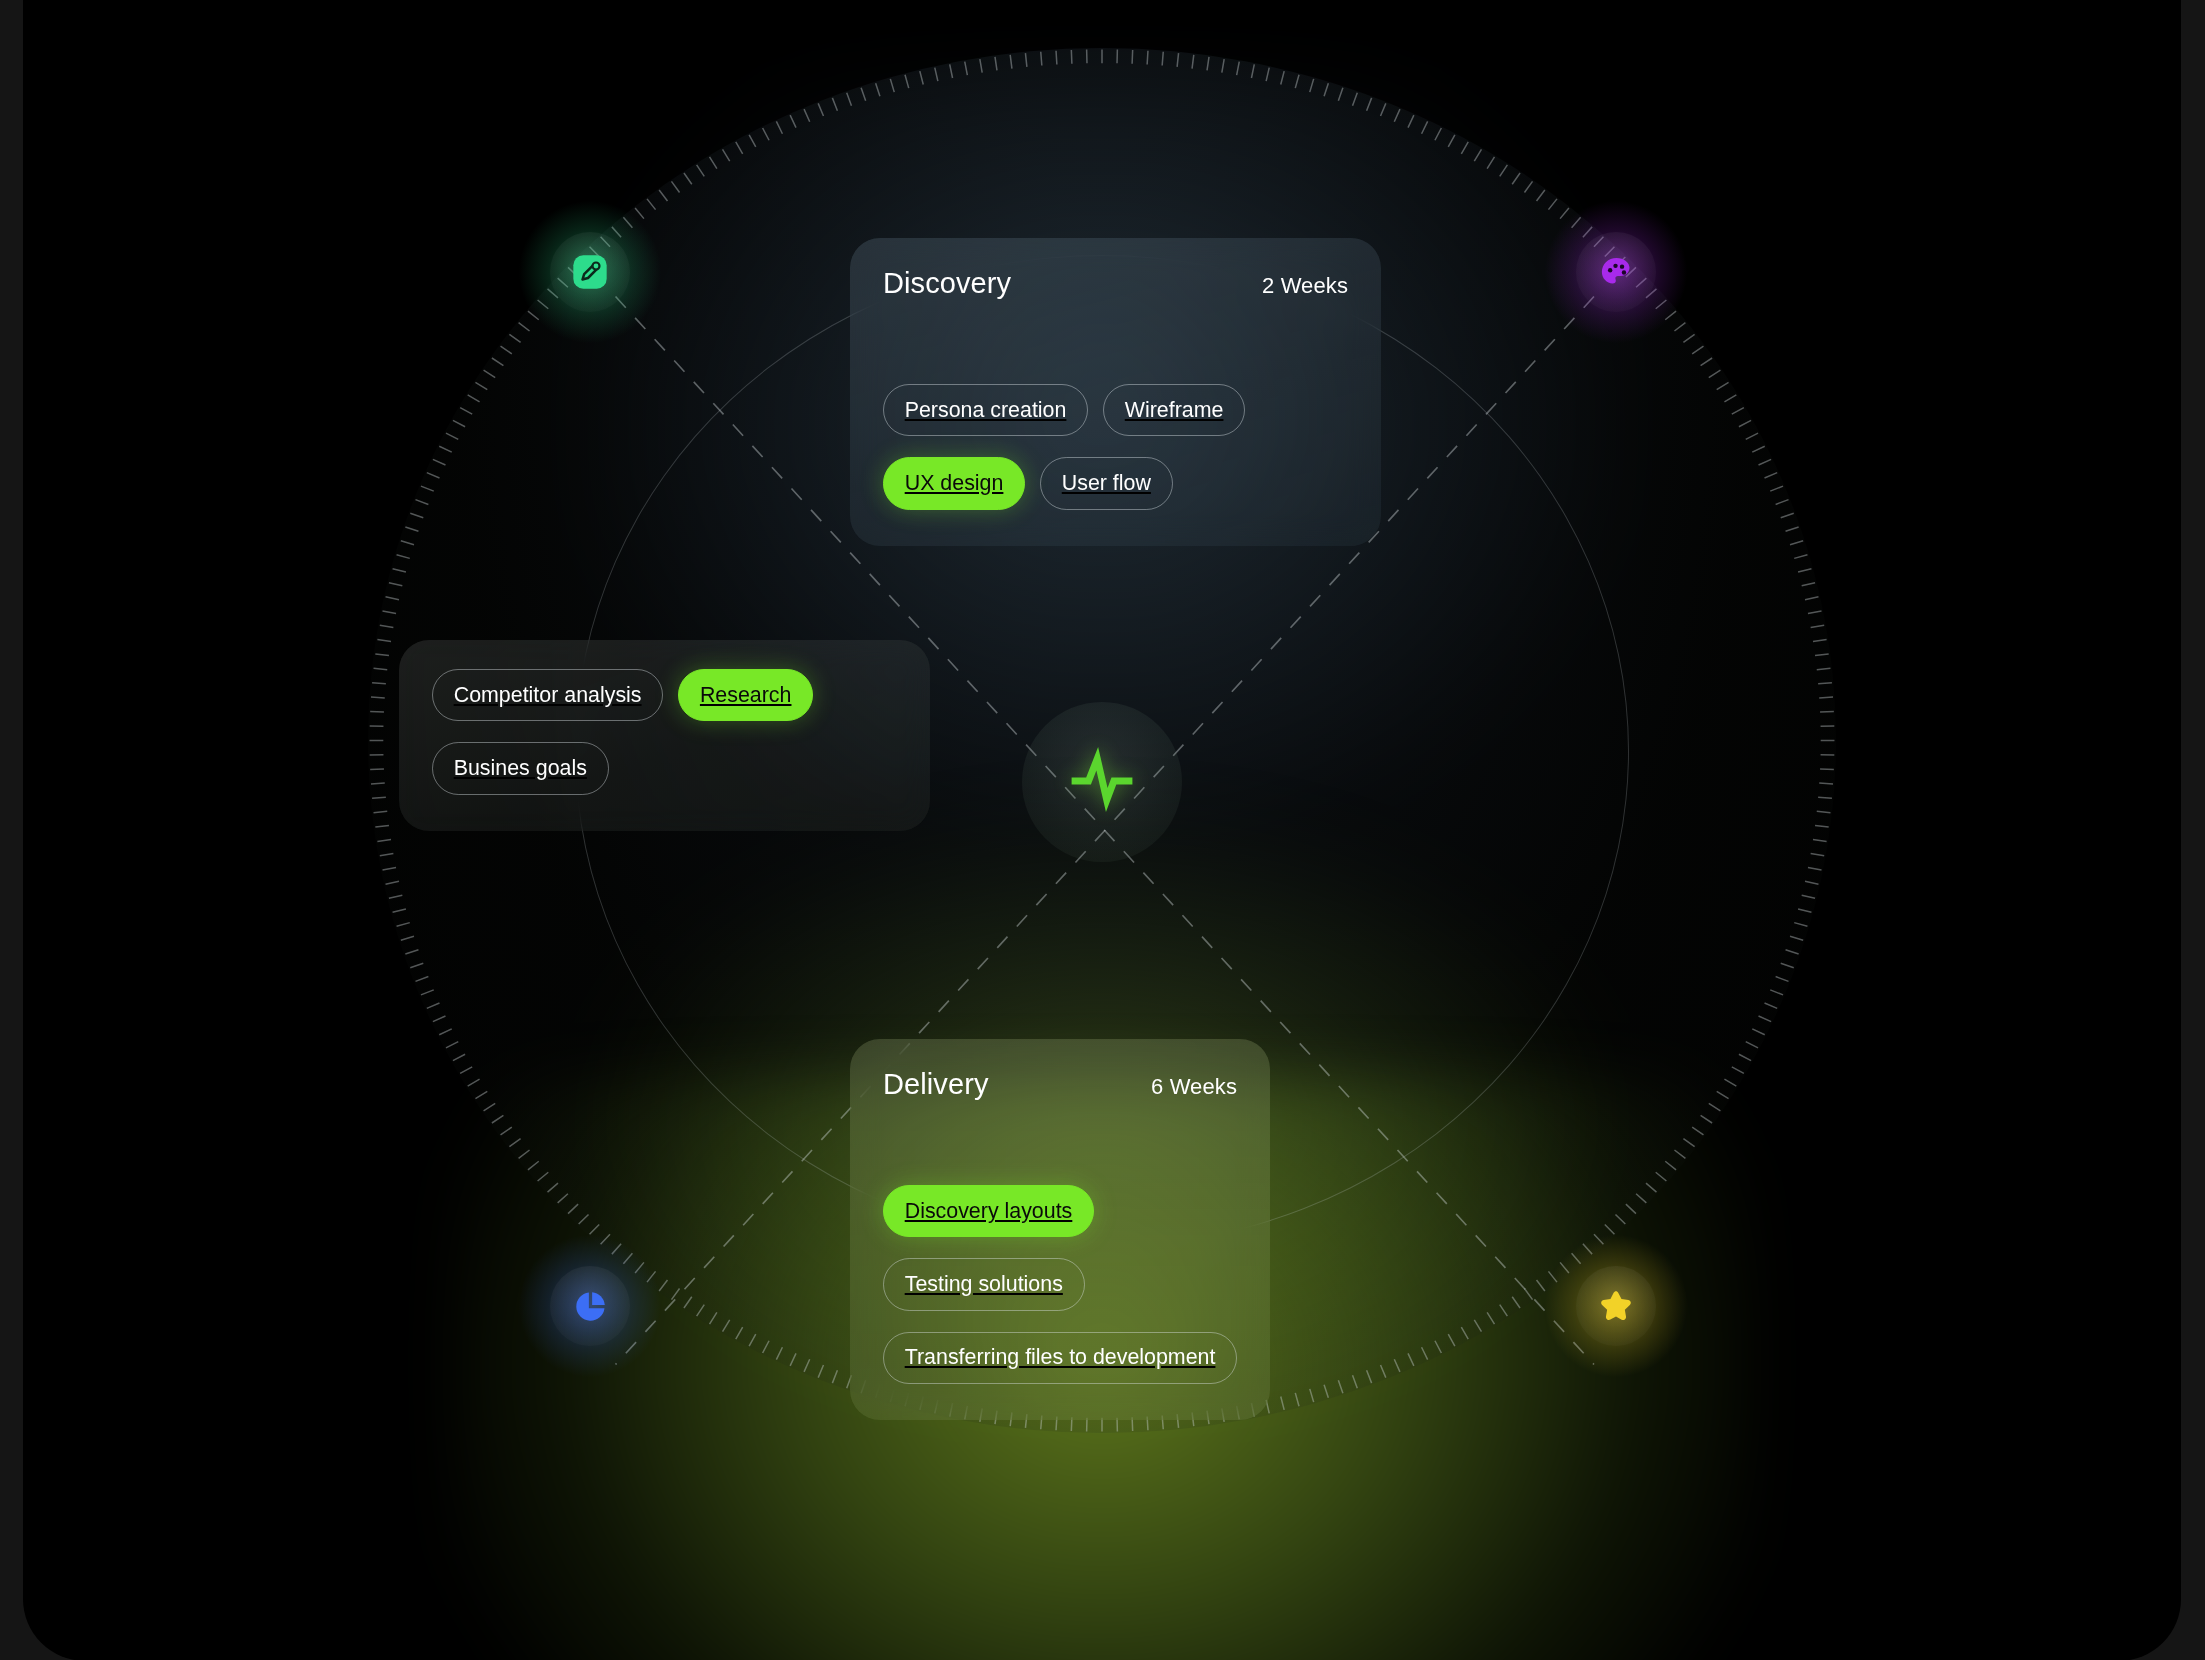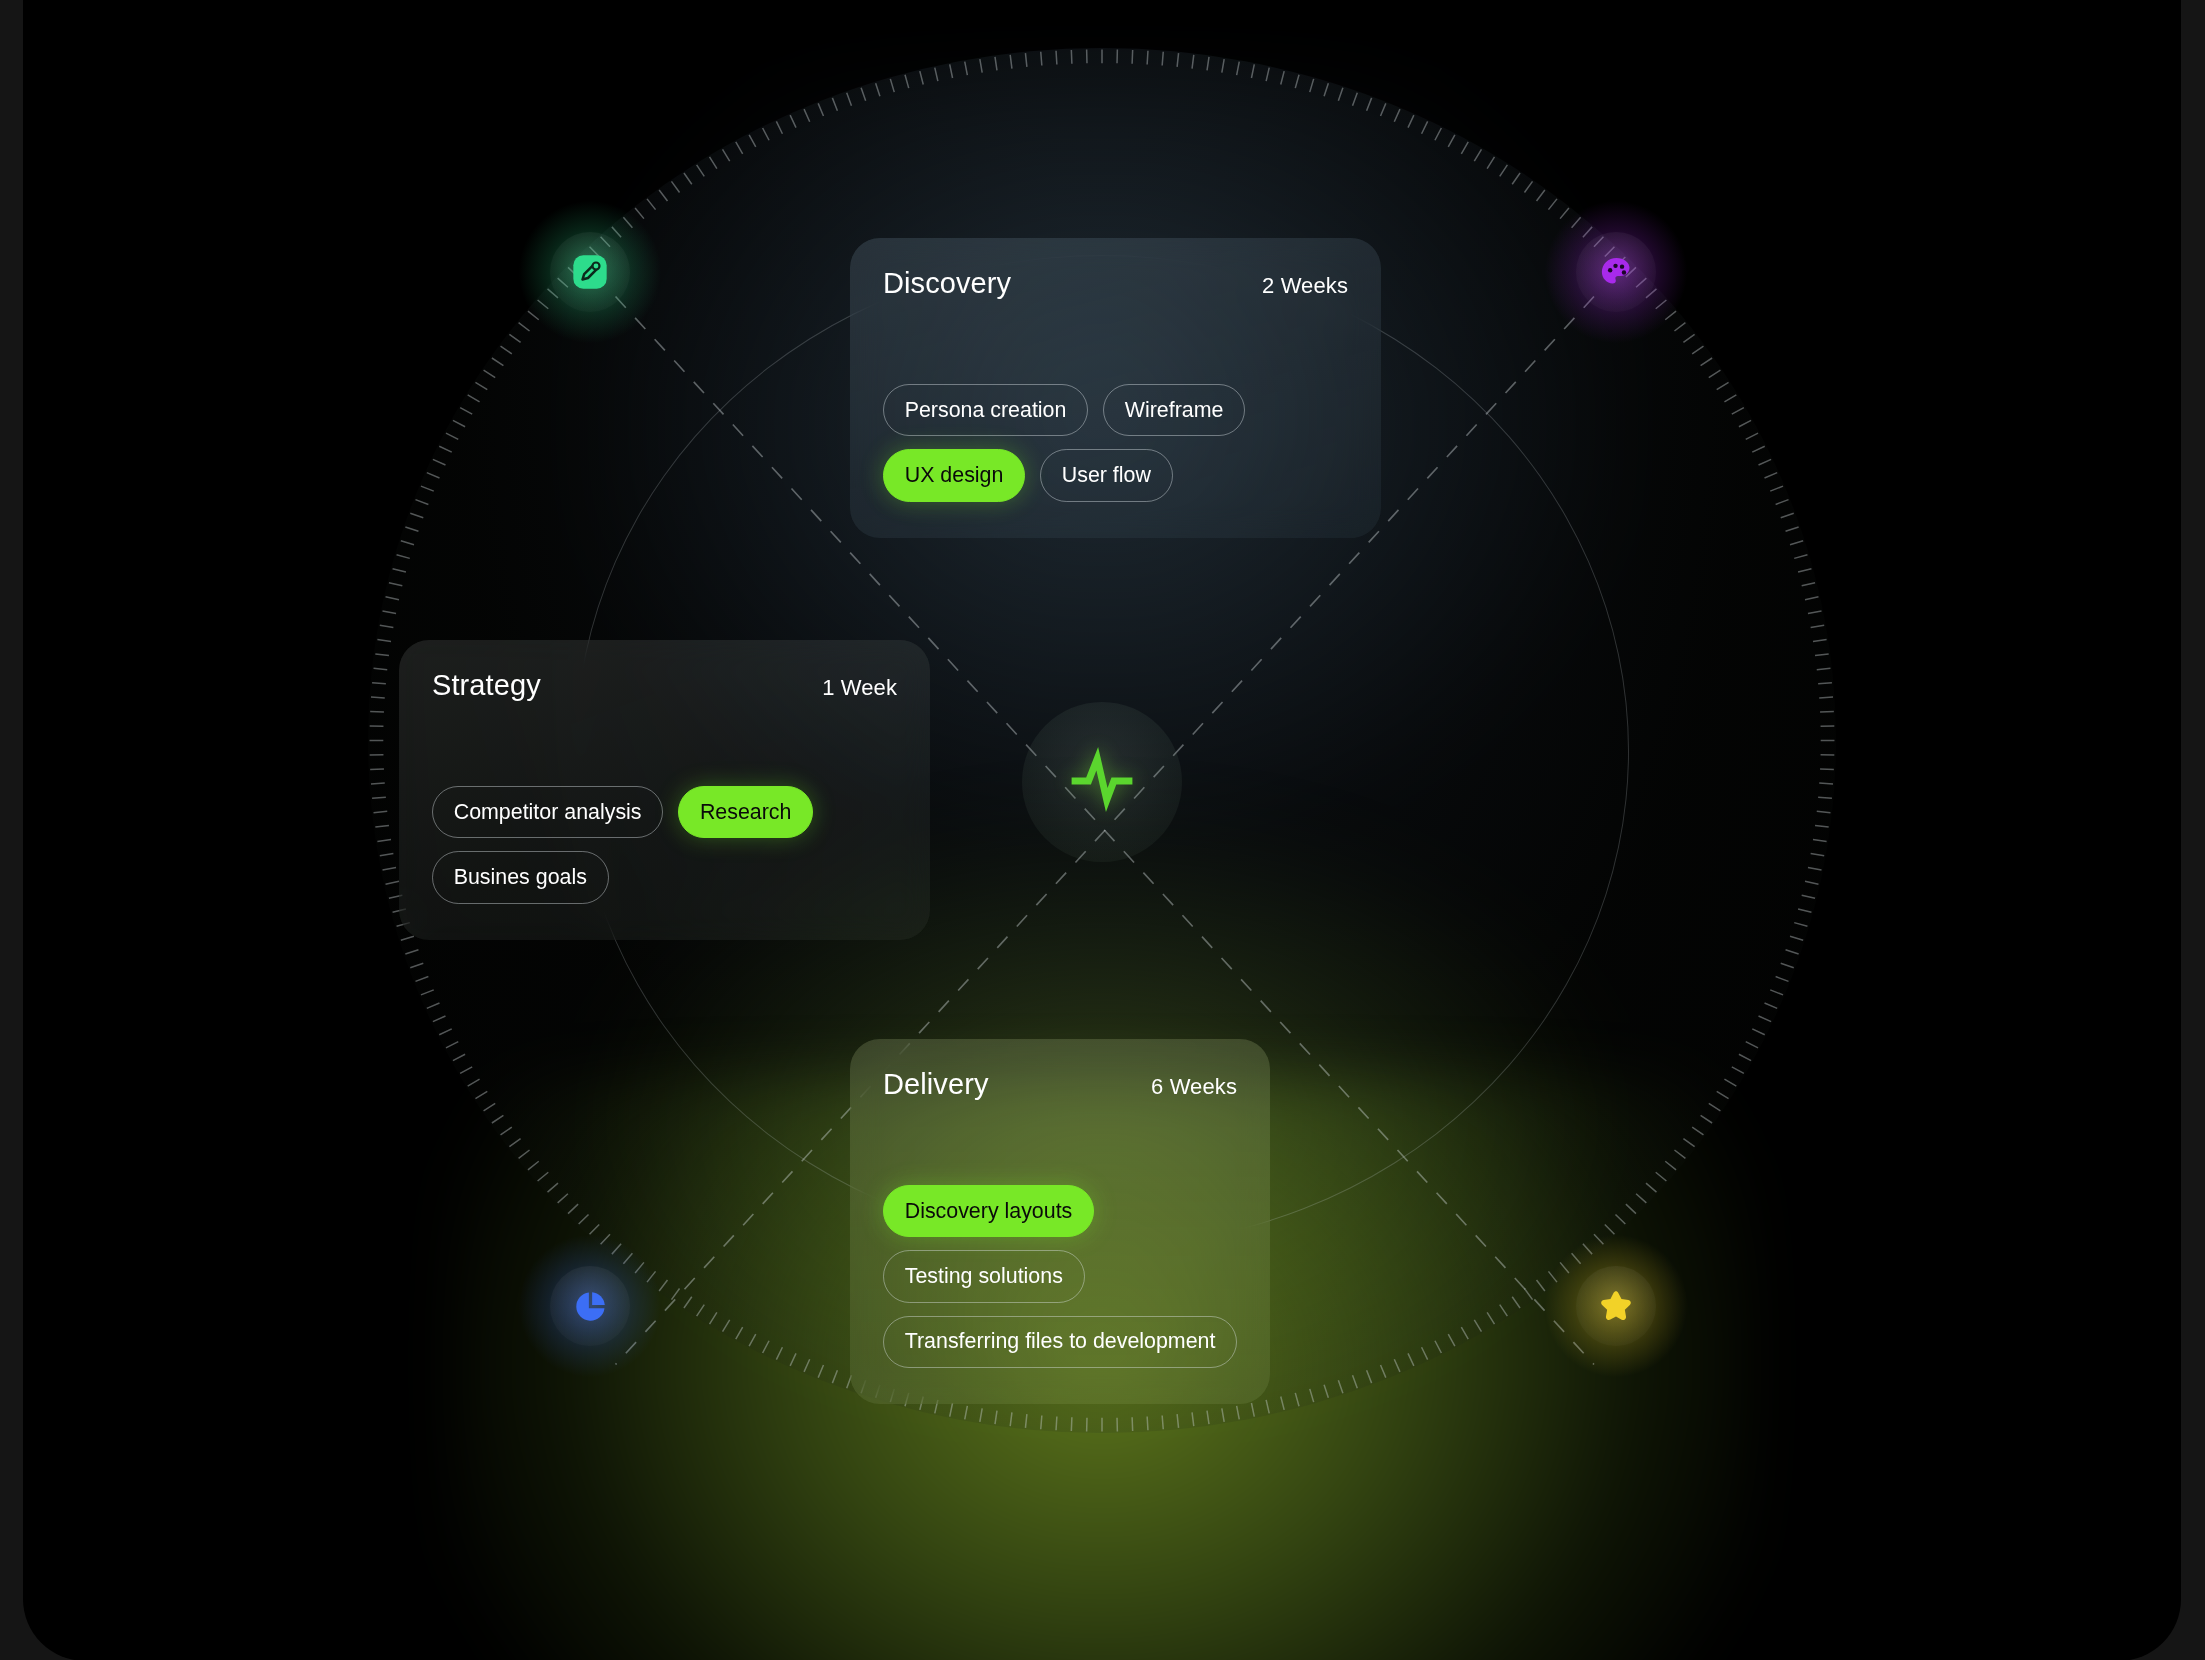--- a/index.html
+++ b/index.html
@@ -132,21 +132,21 @@
     -webkit-backdrop-filter:blur(15px);
     padding:29px 33px 36px 33px;
     display:flex; flex-direction:column;
   }
   .card-head{
     display:flex; justify-content:space-between; align-items:baseline;
     margin-bottom:84px;
   }
   .card-title{ font-size:29px; color:#ffffff; font-weight:400; letter-spacing:0.1px; }
   .card-dur  { font-size:22px; color:#ffffff; font-weight:400; letter-spacing:0.1px; }
-  .tags{ display:flex; flex-wrap:wrap; gap:13px 15px; }
+  .tags{ display:flex; flex-wrap:wrap; gap:21px 15px;text-decoration:underline; }
   .tag{
     font-size:21.4px; line-height:1;
     padding:14.5px 20.7px;
     border-radius:27.6px;
     border:1.1px solid rgba(225,232,236,0.42);
     color:#ffffff;
     white-space:nowrap;
     background:transparent;
   }
   .tag.active{
@@ -267,24 +267,20 @@
     </div>
     <div class="tags">
         <span class="tag">Persona creation</span>
         <span class="tag">Wireframe</span>
         <span class="tag active">UX design</span>
         <span class="tag">User flow</span>
       </div>
   </div>
 
   <div class="card" id="card-strategy">
-    <div class="card-head">
-      <span class="card-title">Strategy</span>
-      <span class="card-dur">1 Week</span>
-    </div>
     <div class="tags">
         <span class="tag">Competitor analysis</span>
         <span class="tag active">Research</span>
         <span class="tag">Busines goals</span>
       </div>
   </div>
 
 
   <div class="card" id="card-delivery">
     <div class="card-head">

